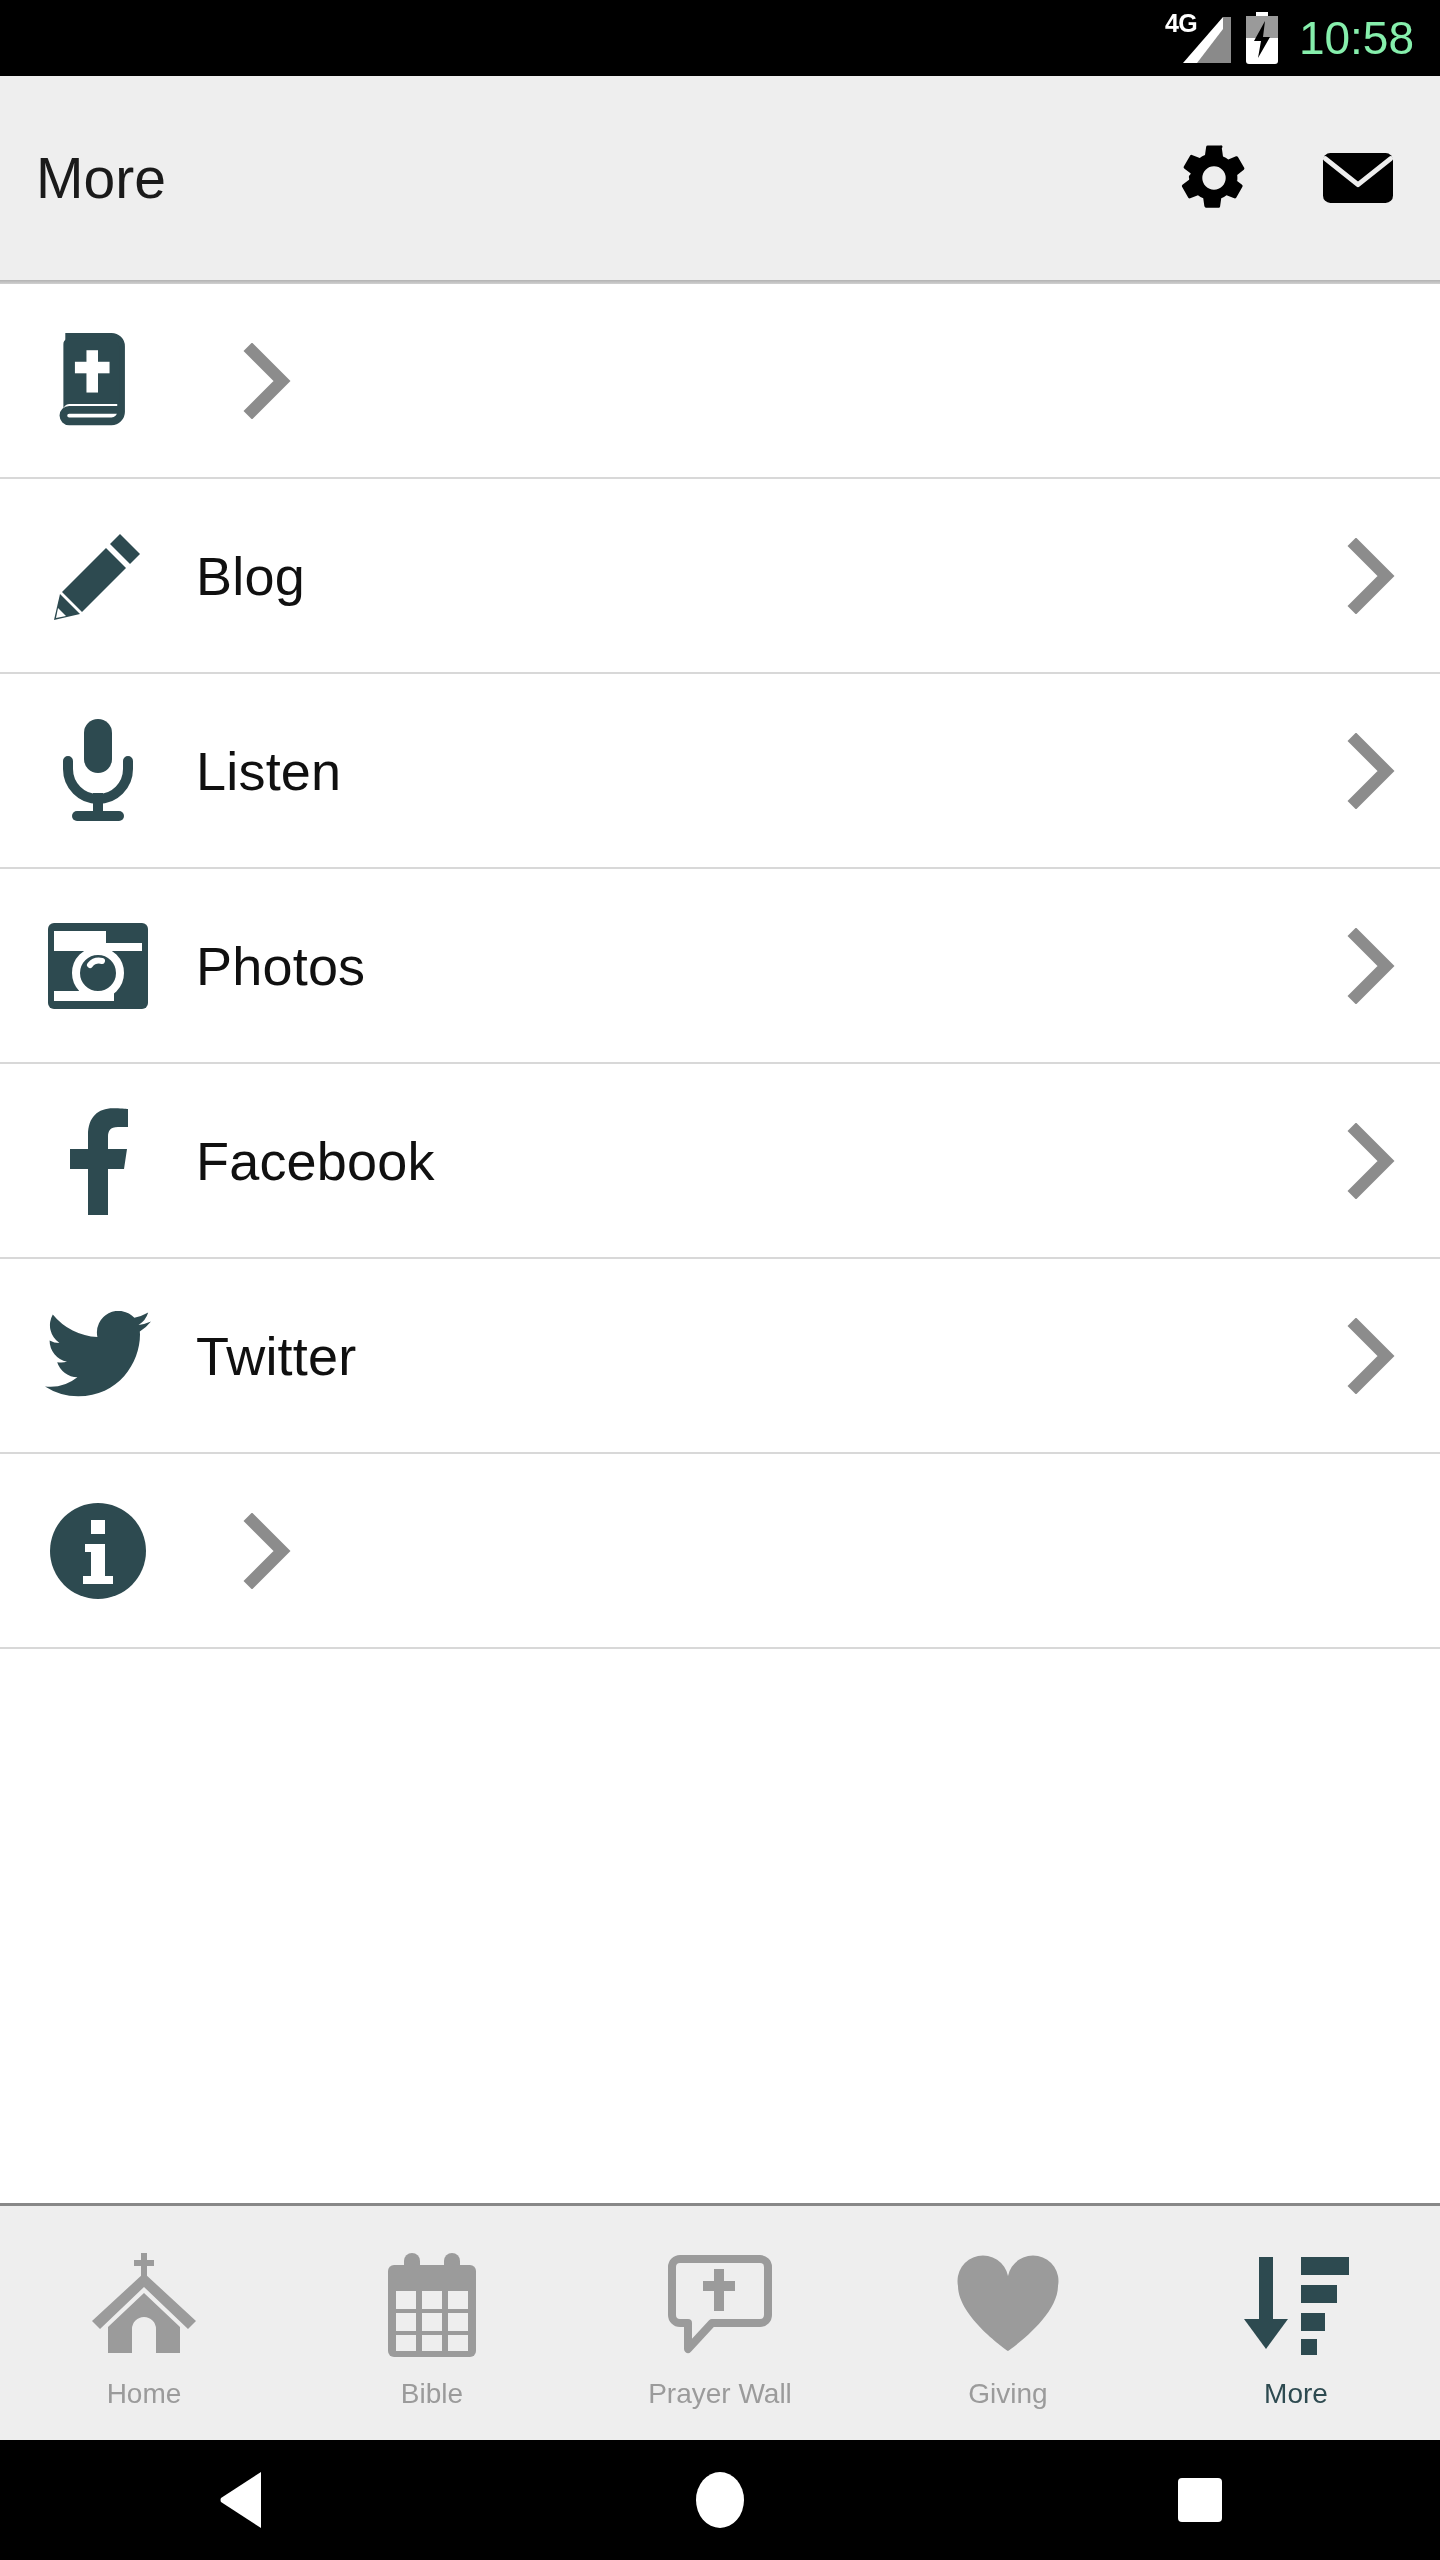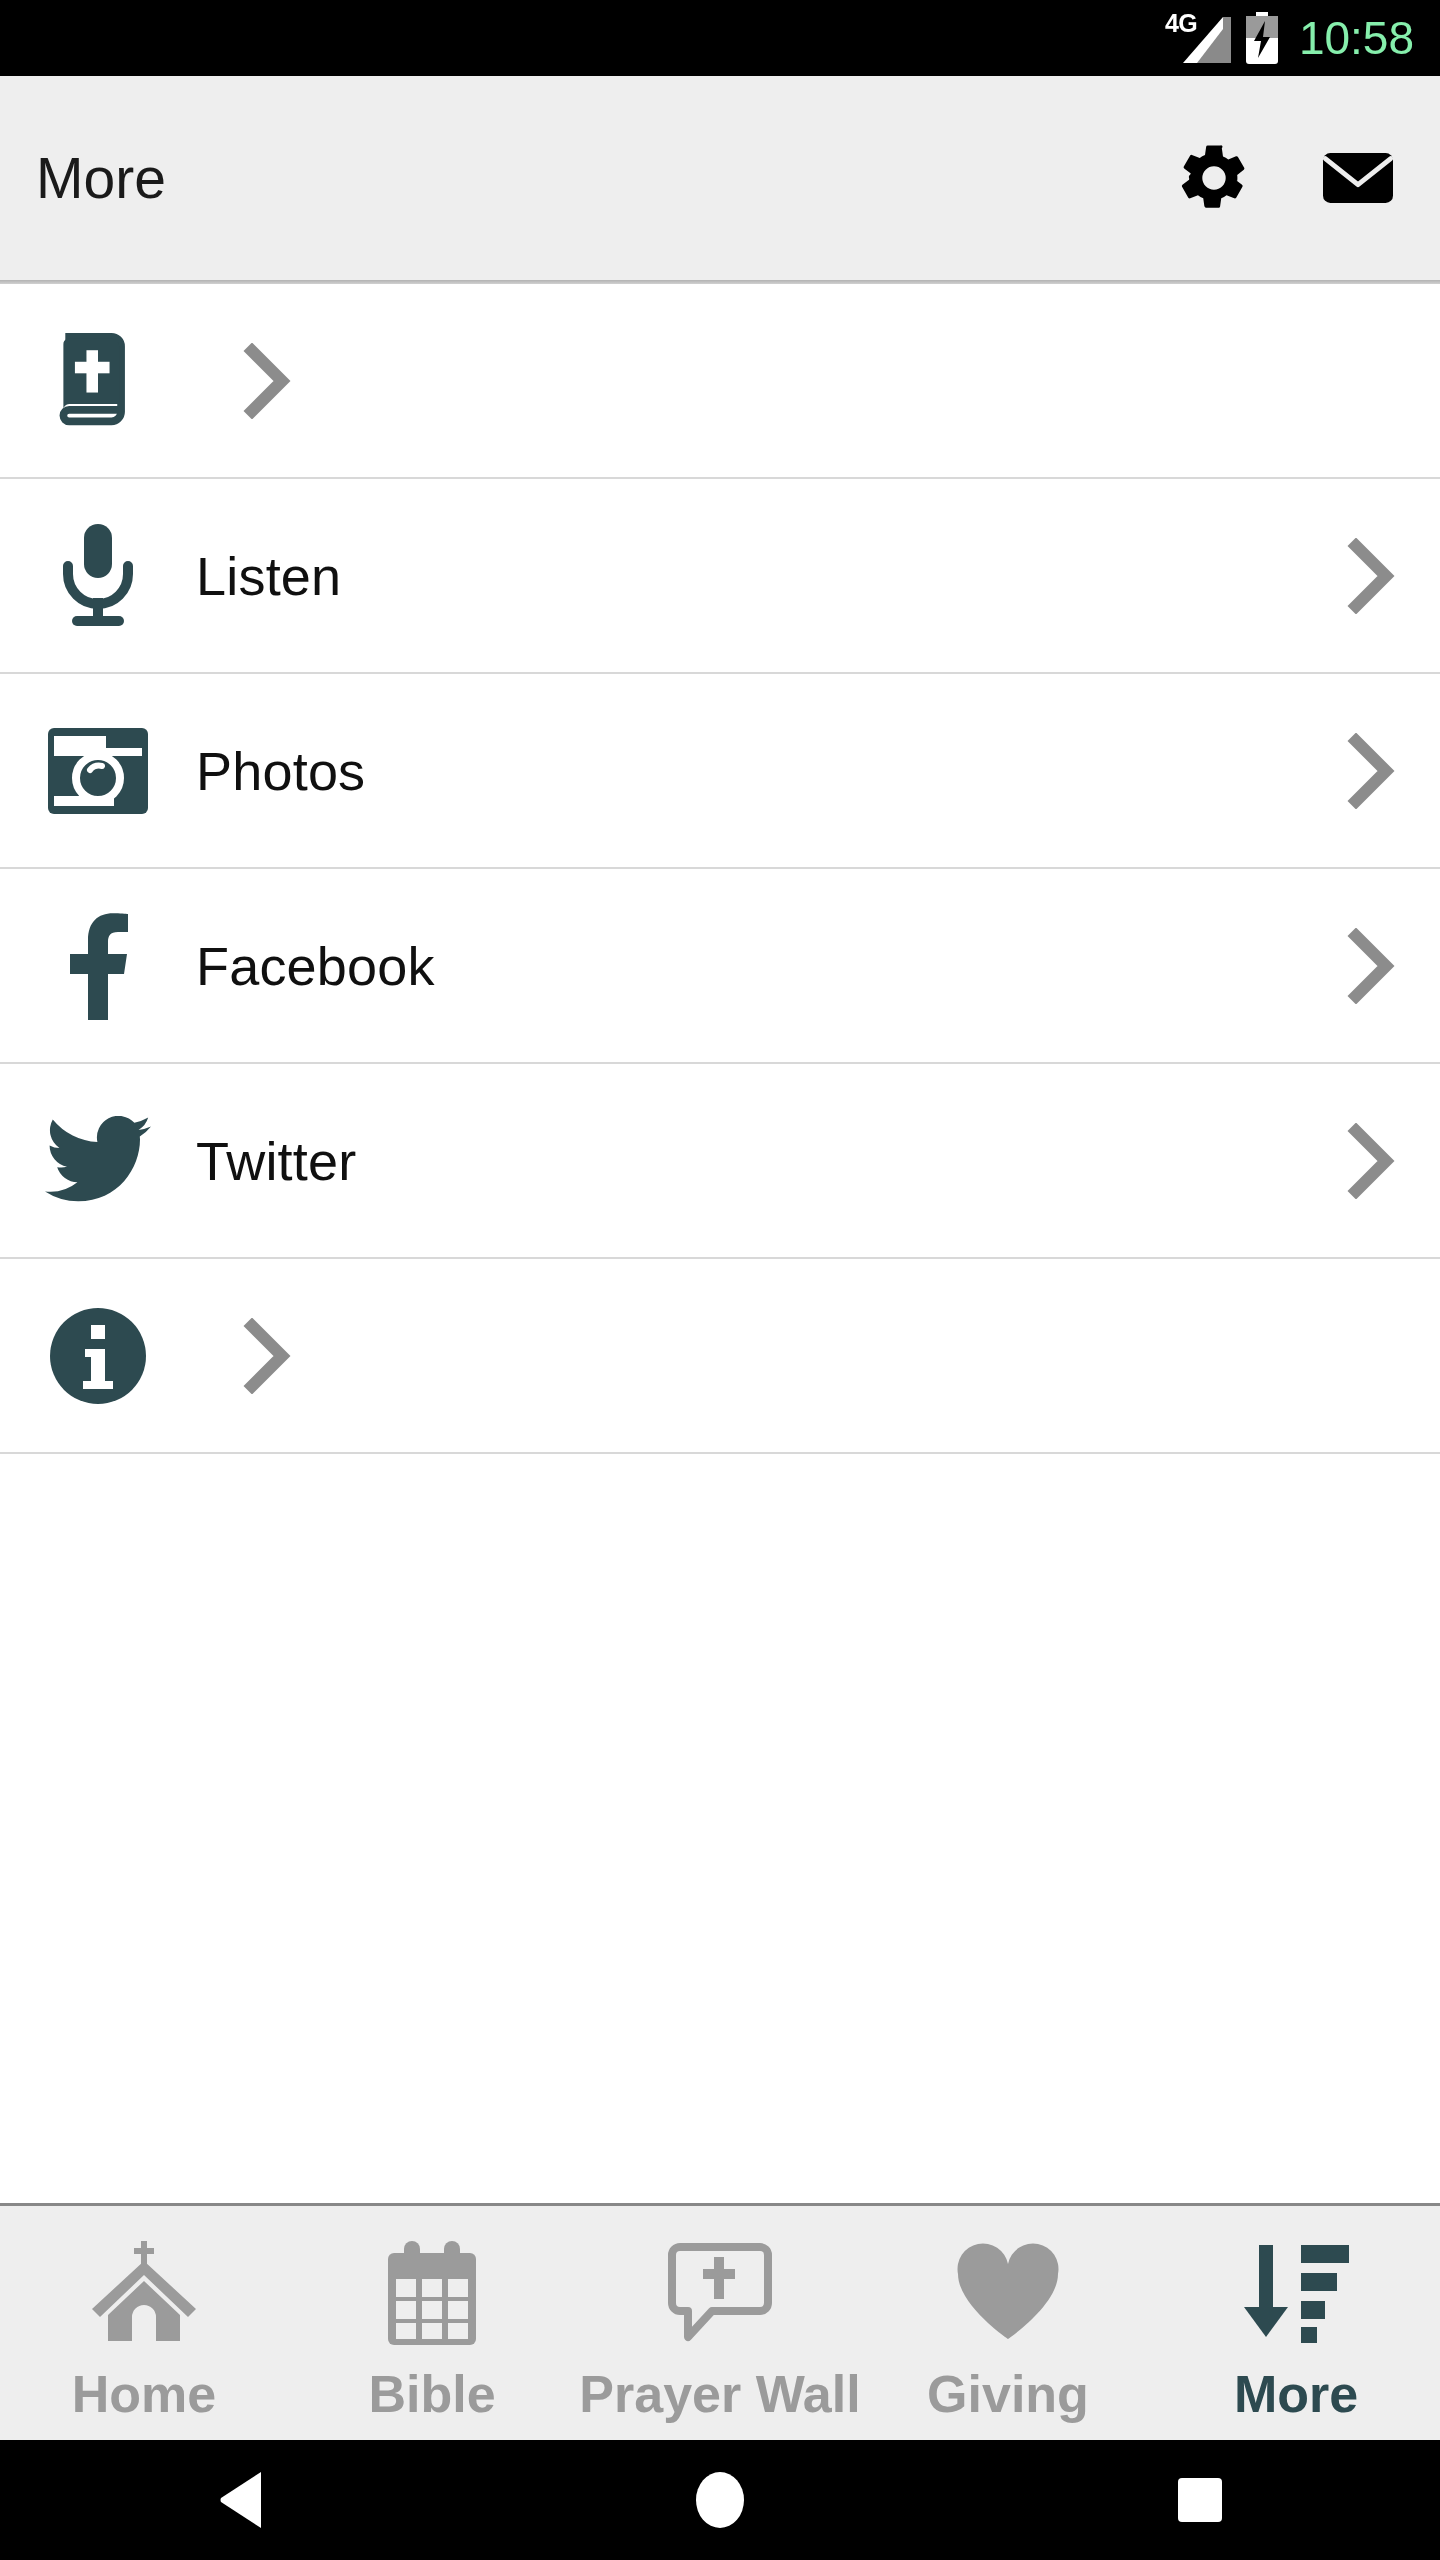--- a/index.html
+++ b/index.html
@@ -69,21 +69,21 @@
     background:#eeeeee;
     border-top:3px solid #888888;
     display:flex; align-items:stretch;
   }
   .tab {
     flex:1; display:flex; flex-direction:column;
     align-items:center; justify-content:center;
     padding-top:8px;
   }
   .tab-ico { height:118px; display:flex; align-items:center; justify-content:center; }
-  .tab-label { font-size:52px; line-height:1; margin-top:16px; color:#9b9b9b; font-weight:700; }
+  .tab-label { font-size:28px; line-height:1; margin-top:16px; color:#9b9b9b; font-weight:400; }
   .tab.active .tab-label { color:#2d4a50; }
 
   
   .navbar {
     position:absolute; left:0; top:2440px;
     width:1440px; height:120px; background:#000000;
     display:flex; align-items:center; justify-content:space-around;
   }
   .nav-btn { width:160px; height:120px; display:flex; align-items:center; justify-content:center; }
 </style>
@@ -149,20 +149,36 @@
           <rect x="12" y="16" width="18" height="6" fill="#ffffff"></rect>
         </svg>
       </div>
       <div class="row-chevron">
         <svg width="56" height="76" viewBox="0 0 28 38">
             <polyline points="7,4 22,19 7,34" fill="none" stroke="#8c8c8c" stroke-width="6" stroke-linecap="square"></polyline>
           </svg>
       </div>
     </div>
 
+    <div class="row">
+      <div class="row-icon">
+        <svg width="100" height="100" viewBox="0 0 50 50">
+          <path d="M36 4l10 10-5 5-10-10 5-5z" fill="#2d4a50"></path>
+          <path d="M29 11l10 10-22 22-10-10 22-22z" fill="#2d4a50"></path>
+          <path d="M6 34l10 10-13 3 3-13z" fill="#2d4a50"></path>
+          <path d="M5 41l4 4-5 1 1-5z" fill="#ffffff"></path>
+        </svg>
+      </div>
+      <span class="row-label">Blog</span>
+      <div class="row-chevron">
+        <svg width="56" height="76" viewBox="0 0 28 38">
+            <polyline points="7,4 22,19 7,34" fill="none" stroke="#8c8c8c" stroke-width="6" stroke-linecap="square"></polyline>
+          </svg>
+      </div>
+    </div>
 
     <div class="row">
       <div class="row-icon">
         <svg width="84" height="108" viewBox="0 0 42 54">
           <rect x="14" y="1" width="14" height="27" rx="7" fill="#2d4a50"></rect>
           <path d="M6 22v4a15 15 0 0 0 30 0v-4" fill="none" stroke="#2d4a50" stroke-width="5" stroke-linecap="round"></path>
           <rect x="18.5" y="38" width="5" height="10" fill="#2d4a50"></rect>
           <rect x="8" y="47" width="26" height="5" rx="2.5" fill="#2d4a50"></rect>
         </svg>
       </div>

